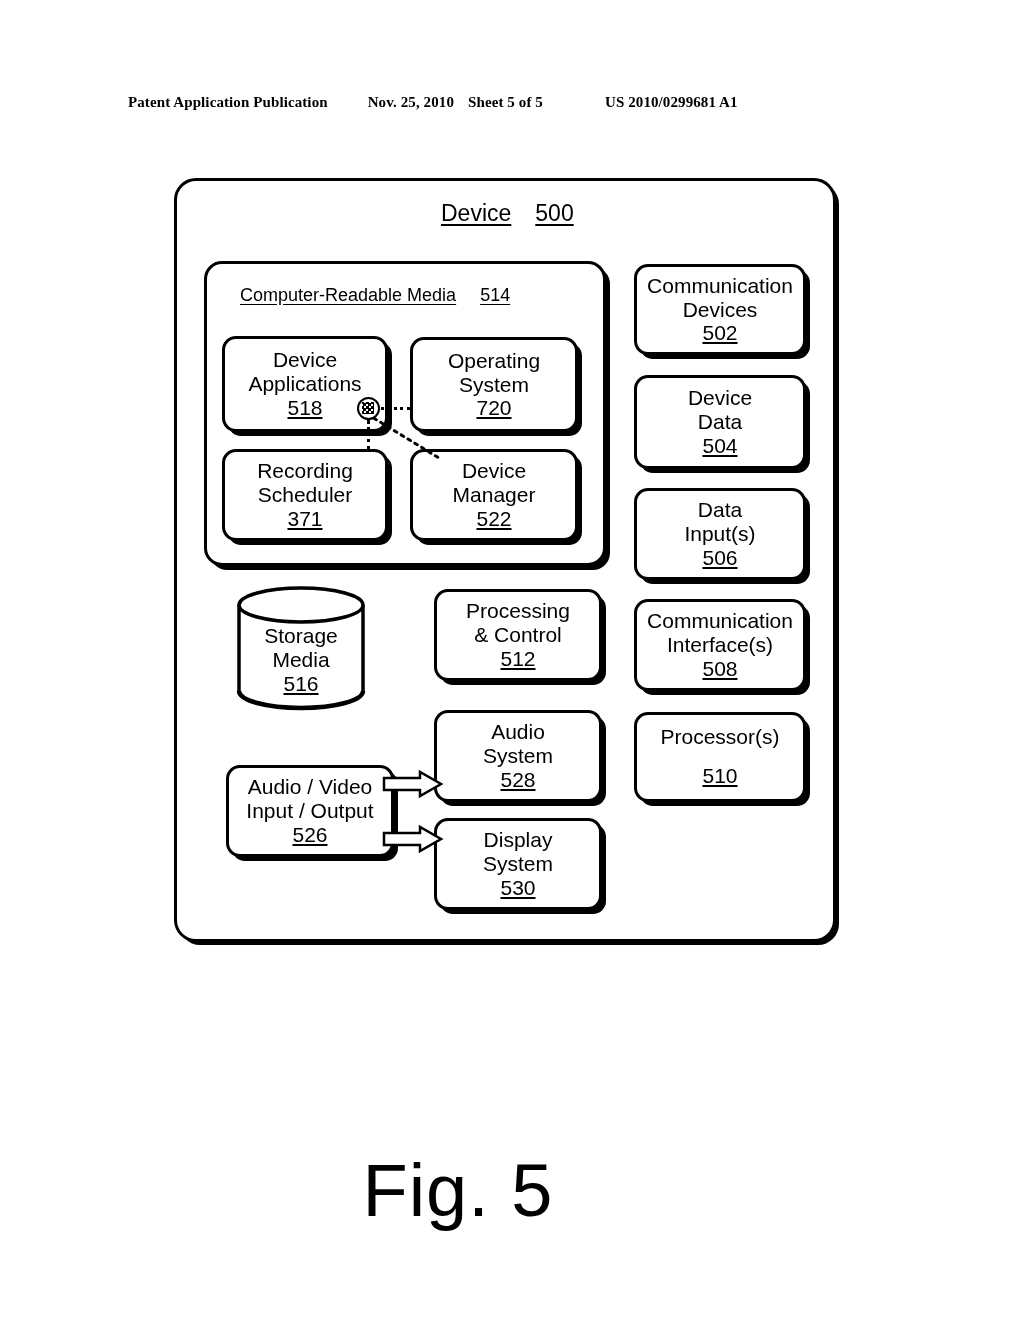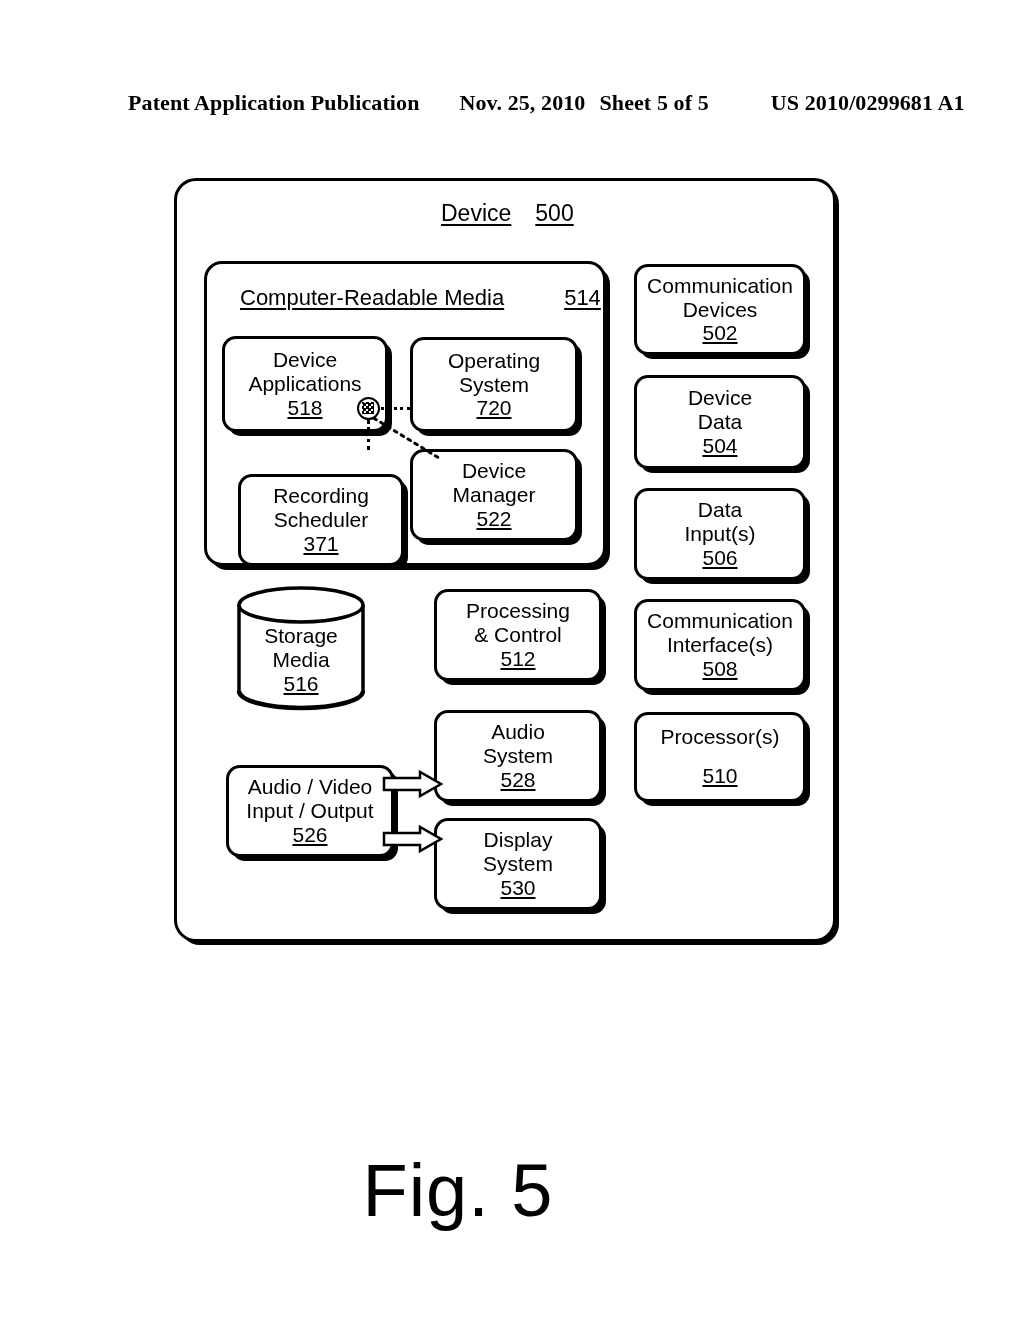--- a/index.html
+++ b/index.html
@@ -18,25 +18,25 @@
 
   
   .pub-header {
     position: absolute;
     top: 88px;
     left: 128px;
     width: 768px;
     height: 28px;
     font-family: "Liberation Serif", serif;
     font-weight: bold;
-    font-size: 22px;
+    font-size: 15px;
     letter-spacing: 0.1px;
     white-space: nowrap;
     display: flex;
-    align-items: flex-end;
+    align-items: center;
   }
   .pub-header .h-pub   { }
   .pub-header .h-date  { margin-left: 40px; }
   .pub-header .h-sheet { margin-left: 14px; }
   .pub-header .h-num   { margin-left: 62px; }
 
   
   .pbox {
     position: absolute;
     box-sizing: border-box;
@@ -90,22 +90,21 @@
   .box-title .t-ref  { text-decoration: underline; text-underline-offset: 3px; margin-left: 24px; }
 
   #device-title {
     left: 441px;
     top: 200px;
     font-size: 23px;
   }
   #crm-title {
     left: 240px;
     top: 285px;
-    font-size: 22px;
-    gap: 36px;
+    font-size: 18px;
   }
 
   
   #link-node {
     position: absolute;
     left: 357px;
     top: 397px;
     width: 23px;
     height: 23px;
     border: 2.5px solid #000;
@@ -226,21 +225,21 @@
   <span class="ln">Applications</span>
   <span class="ln ref">518</span>
 </div>
 
 <div class="pbox" style="left:410px; top:337px; width:168px; height:95px;">
   <span class="ln">Operating</span>
   <span class="ln">System</span>
   <span class="ln ref">720</span>
 </div>
 
-<div class="pbox" style="left:222px; top:474px; width:166px; height:92px;margin-left:16px;">
+<div class="pbox" style="left:222px; top:449px; width:166px; height:92px;">
   <span class="ln">Recording</span>
   <span class="ln">Scheduler</span>
   <span class="ln ref">371</span>
 </div>
 
 <div class="pbox" style="left:410px; top:449px; width:168px; height:92px;">
   <span class="ln">Device</span>
   <span class="ln">Manager</span>
   <span class="ln ref">522</span>
 </div>

